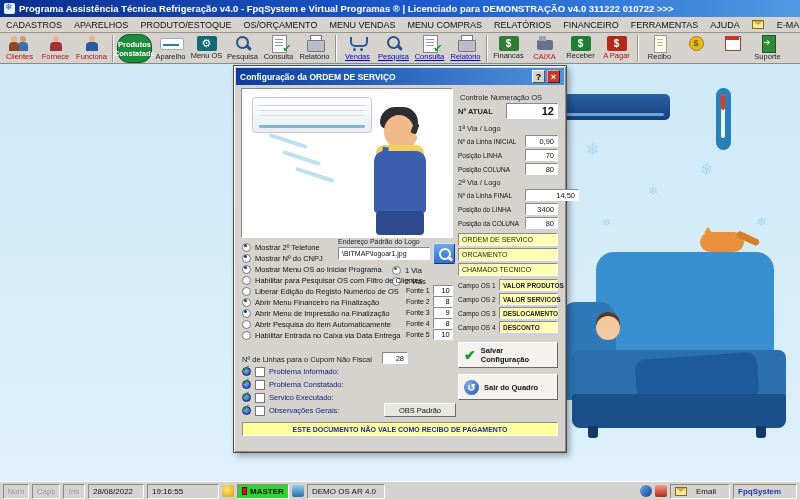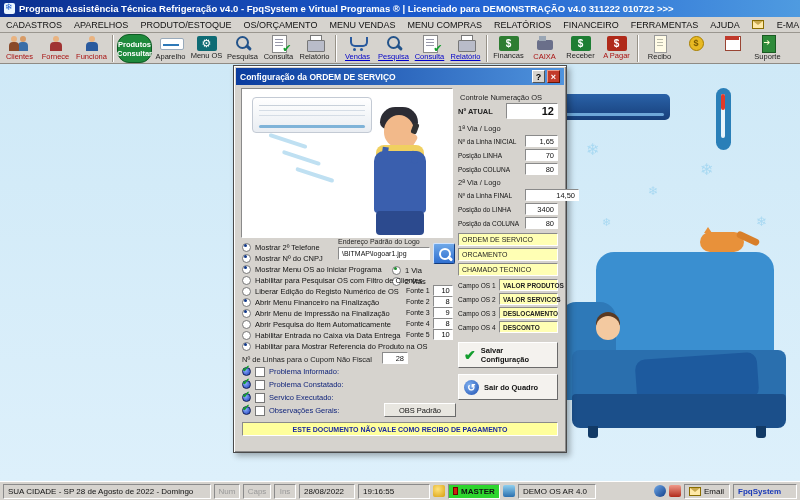--- a/index.html
+++ b/index.html
@@ -189,21 +189,21 @@
       <span class="ico i-person"></span>
       <span class="tlabel red">Fornece</span>
     </div>
     <div class="tbtn">
       <span class="ico i-person bl"></span>
       <span class="tlabel red">Funciona</span>
     </div>
     <div class="sep"></div>
     <div class="tbtn greenbtn">
       <span class="tlabel">Produtos</span>
-      <span class="tlabel">Consultar</span>
+      <span class="tlabel">Constatado</span>
     </div>
     <div class="tbtn">
       <span class="ico i-ac"></span>
       <span class="tlabel">Aparelho</span>
     </div>
     <div class="tbtn">
       <span class="tile teal gear"></span>
       <span class="tlabel">Menu OS</span>
     </div>
     <div class="tbtn">
@@ -316,21 +316,21 @@
         <div class="man-body"></div>
         <div class="man-strap"></div>
         <div class="man-legs"></div>
       </div>
 
       <span class="slbl" style="left:226px;top:27px">Controle Numeração OS</span>
       <span class="slbl b" style="left:224px;top:41px">Nº ATUAL</span>
       <div class="fld atual" style="left:272px;top:37px;width:52px;height:16px">12</div>
       <span class="slbl" style="left:224px;top:58px">1ª Via / Logo</span>
       <span class="rlbl" style="left:224px;top:72px">Nº da Linha INICIAL</span>
-      <div class="fld" style="left:291px;top:69px;width:33px;height:12px">1,65</div>
+      <div class="fld" style="left:291px;top:69px;width:33px;height:12px">0,90</div>
       <span class="rlbl" style="left:224px;top:86px">Posição LINHA</span>
       <div class="fld" style="left:291px;top:83px;width:33px;height:12px">70</div>
       <span class="rlbl" style="left:224px;top:100px">Posição COLUNA</span>
       <div class="fld" style="left:291px;top:97px;width:33px;height:12px">80</div>
       <span class="slbl" style="left:224px;top:112px">2ª Via / Logo</span>
       <span class="rlbl" style="left:224px;top:126px">Nº da Linha FINAL</span>
       <div class="fld" style="left:291px;top:123px;width:54px;height:12px">14,50</div>
       <span class="rlbl" style="left:224px;top:140px">Posição do LINHA</span>
       <div class="fld" style="left:291px;top:137px;width:33px;height:12px">3400</div>
       <span class="rlbl" style="left:224px;top:154px">Posição da COLUNA</span>
@@ -400,24 +400,20 @@
           <span class="opt-label">Abrir Menu de Impressão na Finalização</span>
         </div>
       <div class="opt" style="top:253px">
           <span class="radio"></span>
           <span class="opt-label">Abrir Pesquisa do Item Automaticamente</span>
         </div>
       <div class="opt" style="top:264px">
           <span class="radio"></span>
           <span class="opt-label">Habilitar Entrada no Caixa via Data Entrega</span>
         </div>
-      <div class="opt" style="top:275px">
-          <span class="radio on"></span>
-          <span class="opt-label">Habilitar para Mostrar Referencia do Produto na OS</span>
-        </div>
 
       <div class="fonte" style="left:172px;top:219px">
           <span class="flabel">Fonte 1</span>
           <span class="fval">10</span>
         </div>
       <div class="fonte" style="left:172px;top:230px">
           <span class="flabel">Fonte 2</span>
           <span class="fval">8</span>
         </div>
       <div class="fonte" style="left:172px;top:241px">
@@ -456,37 +452,36 @@
           <span class="cb on"></span>
           <span class="cb-label">Observações Gerais:</span>
         </div>
       <div class="obs-btn">OBS Padrão</div>
 
       <div class="banner">ESTE DOCUMENTO NÃO VALE COMO RECIBO DE PAGAMENTO</div>
     </div>
   </div>
 
   <div class="statusbar">
-    <div class="sbp" style="width:208px">SUA CIDADE - SP 28 de Agosto de 2022 - Domingo</div>
     <div class="sbp dim" style="width:26px">Num</div>
     <div class="sbp dim" style="width:28px">Caps</div>
     <div class="sbp dim" style="width:22px">Ins</div>
     <div class="sbp" style="width:56px">28/08/2022</div>
     <div class="sbp" style="width:72px">19:16:55</div>
     <span class="sb-ico bell"></span>
     <div class="sbp master" style="width:52px">
       <span class="led"></span>
       <span>MASTER</span>
     </div>
     <span class="sb-ico disk"></span>
     <div class="sbp" style="width:78px">DEMO OS AR 4.0</div>
     <div class="email-grp">
       <span class="sb-ico gem"></span>
       <span class="sb-ico redsq"></span>
-      <div class="sbp" style="width:46px;gap:3px">
+      <div class="sbp" style="width:60px;gap:9px">
         <span class="env-ico"></span>
         <span>Email</span>
       </div>
       <div class="sbp brand" style="width:64px">FpqSystem</div>
     </div>
   </div>
 
 </div>
 
 </body></html>

